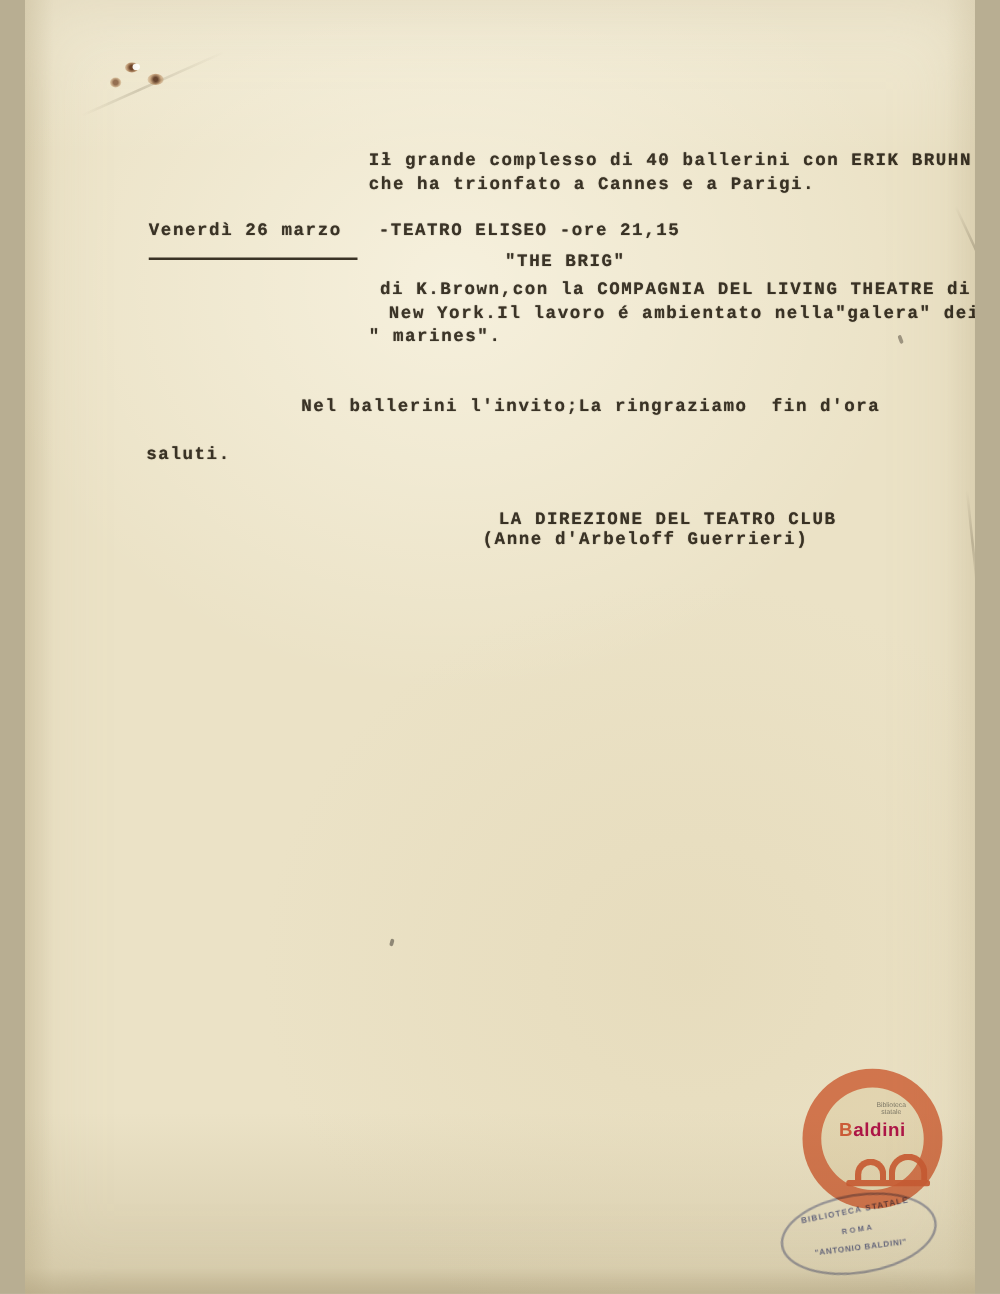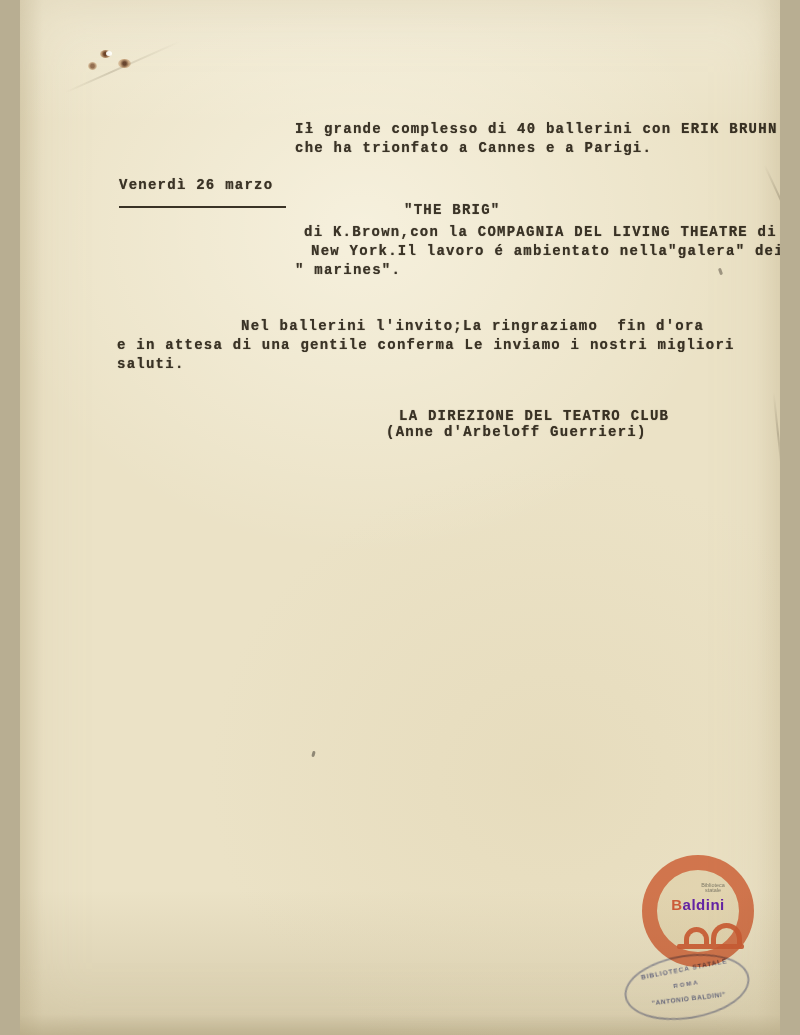--- a/index.html
+++ b/index.html
@@ -67,21 +67,21 @@
     position: absolute;
     left: 0; top: 26px;
     width: 100%;
     text-align: center;
     font-family: "Liberation Sans", sans-serif;
     font-size: 15px;
     font-weight: 700;
     letter-spacing: 0.5px;
   }
   .seal-name .b { color: #e0694a; }
-  .seal-name .rest { color: #6d28d9; font-weight: 600; }
+  .seal-name .rest { color: #be185d; font-weight: 600; }
   .seal-book { position: absolute; left: 25px; top: 48px; width: 60px; height: 26px; }
   .seal-book .arch {
     position: absolute; bottom: 0;
     box-sizing: border-box;
     border: 5px solid rgba(222,106,68,0.92);
     border-bottom: none;
   }
   .seal-book .arch.a1 { left: 2px;  width: 25px; height: 17px; border-radius: 13px 13px 0 0; }
   .seal-book .arch.a2 { left: 29px; width: 31px; height: 21px; border-radius: 16px 16px 0 0; }
   .seal-book .base {
@@ -116,29 +116,29 @@
 </style>
 </head>
 <body>
 
 <div class="page">
 
   <div class="tl" style="left:275px; top:121px">Iƚ grande complesso di 40 ballerini con ERIK BRUHN</div>
   <div class="tl" style="left:275px; top:140px">che ha trionfato a Cannes e a Parigi.</div>
 
   <div class="tl" style="left:99px; top:177px"><span class="u">Venerdì 26 marzo</span></div>
+  <div class="tl" style="left:283px; top:177px">-TEATRO ELISEO -ore 21,15</div>
 
   <div class="tl" style="left:384px; top:202px">"THE BRIG"</div>
 
   <div class="tl" style="left:284px; top:224px">di K.Brown,con la COMPAGNIA DEL LIVING THEATRE di</div>
   <div class="tl" style="left:291px; top:243px">New York.Il lavoro é ambientato nella"galera" dei</div>
   <div class="tl" style="left:275px; top:262px">" marines".</div>
 
   <div class="tl" style="left:221px; top:318px">Nel ballerini l'invito;La ringraziamo  fin d'ora</div>
-  <div class="tl" style="left:97px; top:337px">e in attesa di una gentile conferma Le inviamo i nostri migliori</div>
   <div class="tl" style="left:97px; top:356px">saluti.</div>
 
   <div class="tl" style="left:379px; top:408px">LA DIREZIONE DEL TEATRO CLUB</div>
   <div class="tl" style="left:366px; top:424px">(Anne d'Arbeloff Guerrieri)</div>
 
   <div class="crease v" style="left:770px; top:159px; height:126px; transform:rotate(-25deg);
               background:linear-gradient(to bottom, rgba(110,100,78,0), rgba(110,100,78,0.38) 35%, rgba(110,100,78,0.3) 65%, rgba(110,100,78,0));"></div>
   <div class="crease h" style="left:40px; top:66px; width:125px; transform:rotate(-24deg);
               background:linear-gradient(to right, rgba(120,110,85,0), rgba(120,110,85,0.25) 40%, rgba(120,110,85,0));"></div>
   <div class="crease v" style="left:757px; top:392px; height:84px; transform:rotate(-6deg);

